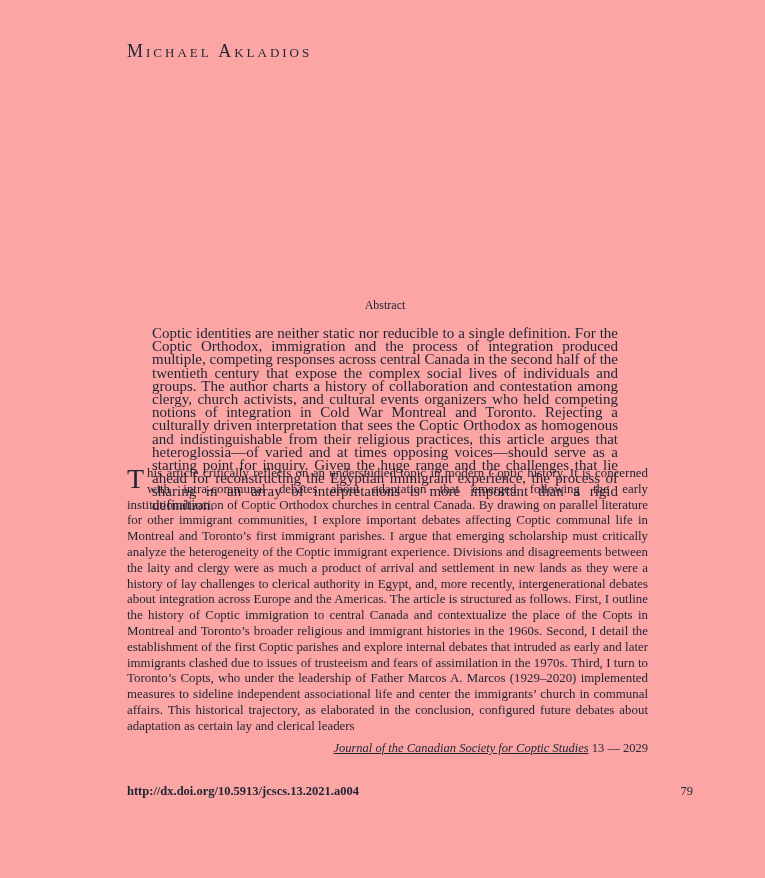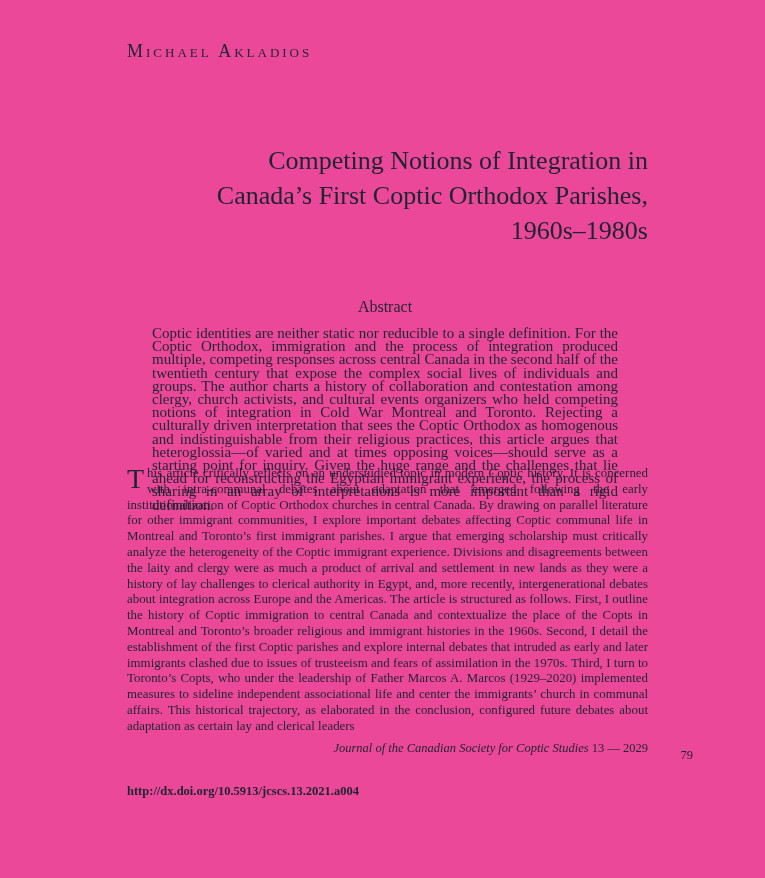--- a/index.html
+++ b/index.html
@@ -4,21 +4,21 @@
 <style>
   html, body {
     margin: 0;
     padding: 0;
     background: #ffffff;
   }
   .page {
     position: relative;
     width: 765px;
     height: 878px;
-    background: #ec4899;
+    background: #fca5a5;
     font-family: "Liberation Serif", serif;
     color: #1d2433;
     overflow: hidden;
   }
   .author {
     position: absolute;
     left: 127px;
     top: 41px;
     font-variant: small-caps;
     letter-spacing: 3px;
@@ -36,21 +36,21 @@
     font-weight: normal;
     margin: 0;
     color: #1d2433;
   }
   .abstract-heading {
     position: absolute;
     left: 152px;
     width: 466px;
     top: 298px;
     text-align: center;
-    font-size: 16px;
+    font-size: 12px;
     color: #1d2433;
   }
   .abstract-text {
     position: absolute;
     left: 152px;
     width: 466px;
     top: 327px;
     font-size: 15px;
     line-height: 13.2px;
     text-align: justify;
@@ -77,49 +77,45 @@
     position: absolute;
     left: 127px;
     width: 521px;
     top: 741px;
     text-align: right;
     font-size: 12.5px;
     color: #1d2433;
   }
   .footer-journal .journal-name {
     font-style: italic;
+    text-decoration: underline;
   }
   .doi-line {
     position: absolute;
     left: 127px;
     top: 784px;
     font-size: 12.5px;
     color: #1d2433;
     font-weight: bold;
   }
   .page-number {
     position: absolute;
     right: 72px;
-    top: 748px;
+    top: 784px;
     font-size: 12.5px;
     color: #1d2433;
   }
 </style>
 </head>
 <body>
 
 <div class="page">
 
   <div class="author">Michael Akladios</div>
 
-  <h1 class="title">
-    <span>Competing Notions of Integration in</span><br>
-    <span>Canada’s First Coptic Orthodox Parishes,</span><br>
-    <span>1960s–1980s</span>
-  </h1>
 
   <div class="abstract-heading">Abstract</div>
 
   <div class="abstract-text">Coptic identities are neither static nor reducible to a single definition. For the Coptic Orthodox, immigration and the process of integration produced multiple, competing responses across central Canada in the second half of the twentieth century that expose the complex social lives of individuals and groups. The author charts a history of collaboration and contestation among clergy, church activists, and cultural events organizers who held competing notions of integration in Cold War Montreal and Toronto. Rejecting a culturally driven interpretation that sees the Coptic Orthodox as homogenous and indistinguishable from their religious practices, this article argues that heteroglossia—of varied and at times opposing voices—should serve as a starting point for inquiry. Given the huge range and the challenges that lie ahead for reconstructing the Egyptian immigrant experience, the process of sharing in an array of interpretations is more important than a rigid definition.</div>
 
   <div class="body-text">
     <span class="dropcap">T</span><span>his article critically reflects on an understudied topic in modern Coptic history. It is concerned with intra-communal debates about adaptation that emerged following the early institutionalization of Coptic Orthodox churches in central Canada. By drawing on parallel literature for other immigrant communities, I explore important debates affecting Coptic communal life in Montreal and Toronto’s first immigrant parishes. I argue that emerging scholarship must critically analyze the heterogeneity of the Coptic immigrant experience. Divisions and disagreements between the laity and clergy were as much a product of arrival and settlement in new lands as they were a history of lay challenges to clerical authority in Egypt, and, more recently, intergenerational debates about integration across Europe and the Americas. The article is structured as follows. First, I outline the history of Coptic immigration to central Canada and contextualize the place of the Copts in Montreal and Toronto’s broader religious and immigrant histories in the 1960s. Second, I detail the establishment of the first Coptic parishes and explore internal debates that intruded as early and later immigrants clashed due to issues of trusteeism and fears of assimilation in the 1970s. Third, I turn to Toronto’s Copts, who under the leadership of Father Marcos A. Marcos (1929–2020) implemented measures to sideline independent associational life and center the immigrants’ church in communal affairs. This historical trajectory, as elaborated in the conclusion, configured future debates about adaptation as certain lay and clerical leaders</span>
   </div>
 
   <div class="footer-journal">

